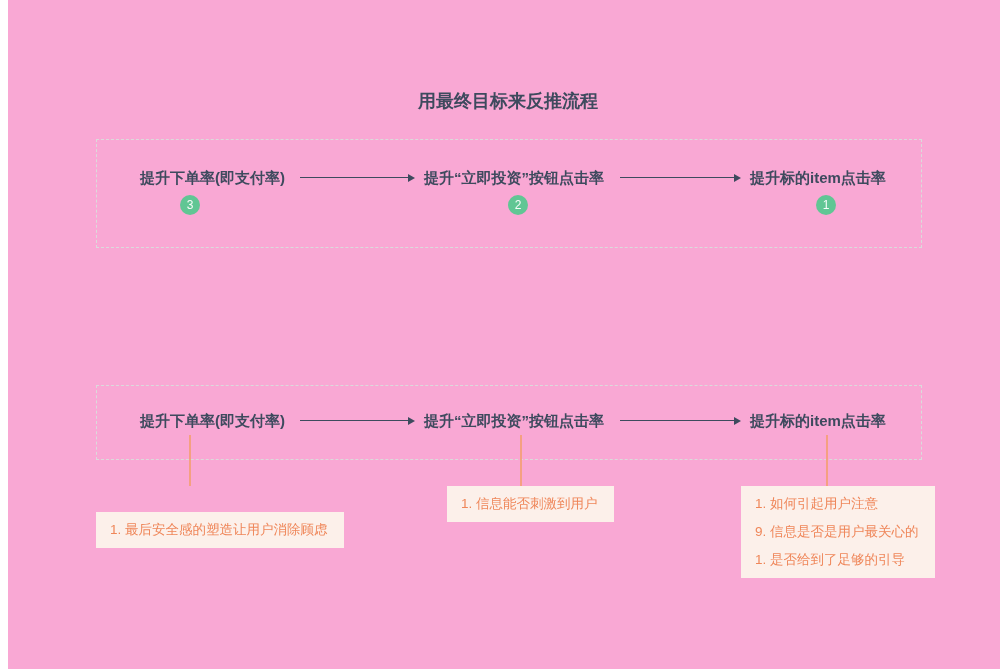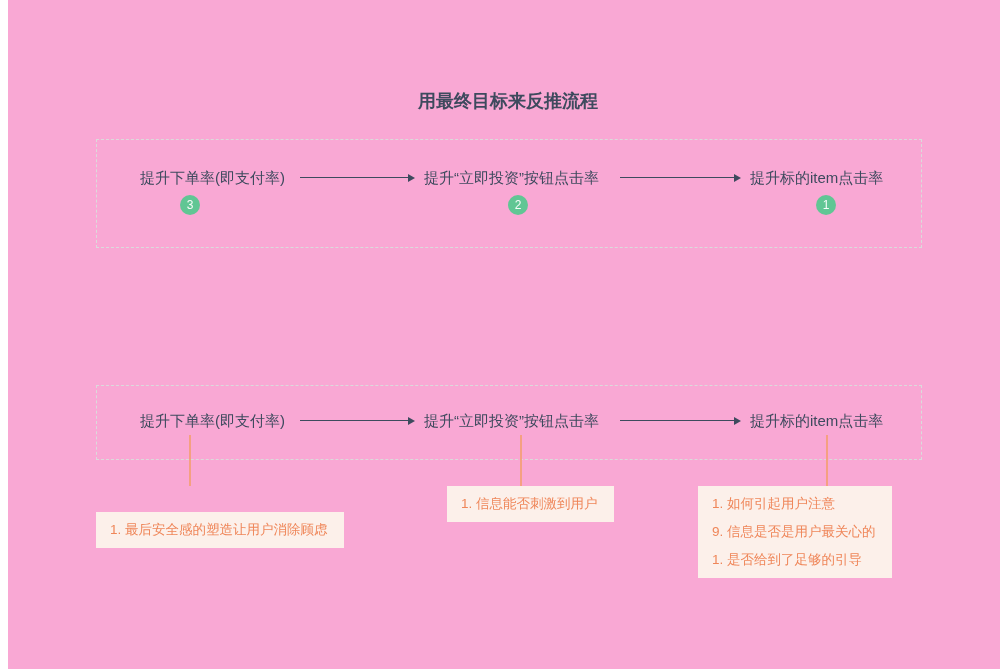--- a/index.html
+++ b/index.html
@@ -19,21 +19,21 @@
     color:#3E4A5E;
     white-space:nowrap;
   }
   .dashed-box{
     position:absolute;
     border:1px dashed #DBDBDB;
     background:transparent;
   }
   .step-label{
     position:absolute;
-    font-size:15px;font-weight:400;
+    font-size:15px;font-weight:700;
     color:#3E4A5E;
     white-space:nowrap;
     line-height:16px;
   }
   .arrow{
     position:absolute;
     height:1px;background:#3E4A5E;
   }
   .arrow::after{
     content:"";
@@ -110,19 +110,19 @@
   <div class="connector" style="left:818px;top:435px;height:51px;"></div>
 
   <div class="note-card" style="left:88px;top:512px;">
     <div class="note-line">1. 最后安全感的塑造让用户消除顾虑</div>
   </div>
 
   <div class="note-card" style="left:439px;top:486px;">
     <div class="note-line">1. 信息能否刺激到用户</div>
   </div>
 
-  <div class="note-card" style="left:690px;top:486px;">
+  <div class="note-card" style="left:733px;top:486px;">
     <div class="note-line">1. 如何引起用户注意</div>
     <div class="note-line">9. 信息是否是用户最关心的</div>
     <div class="note-line">1. 是否给到了足够的引导</div>
   </div>
 
 </div>
 
 </body></html>

